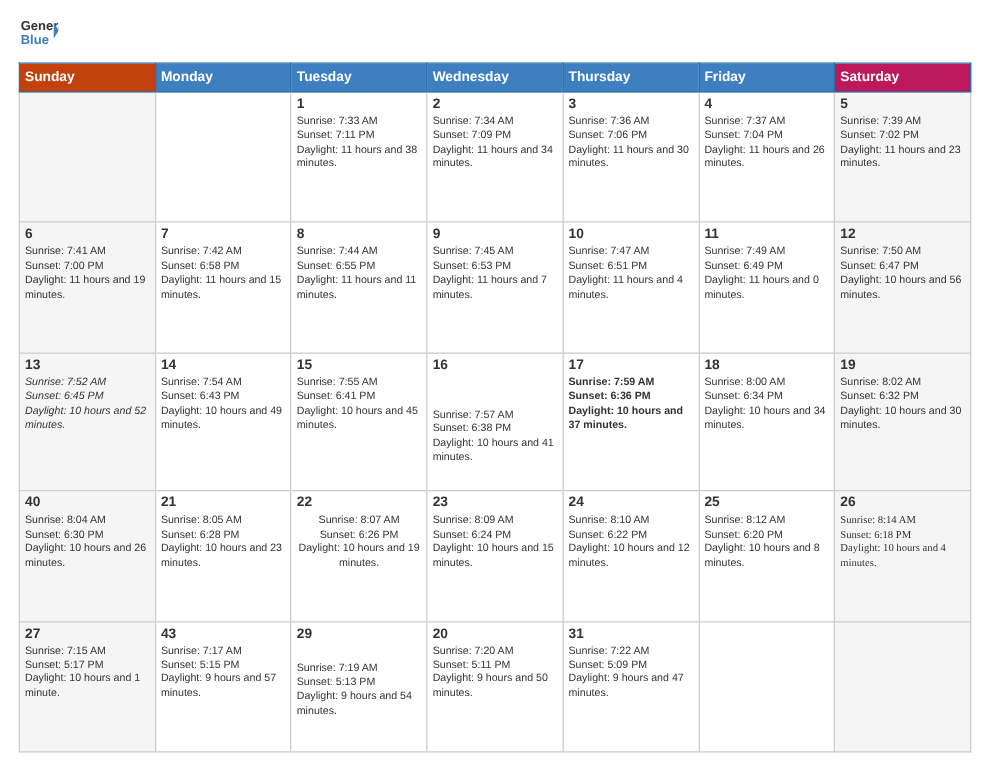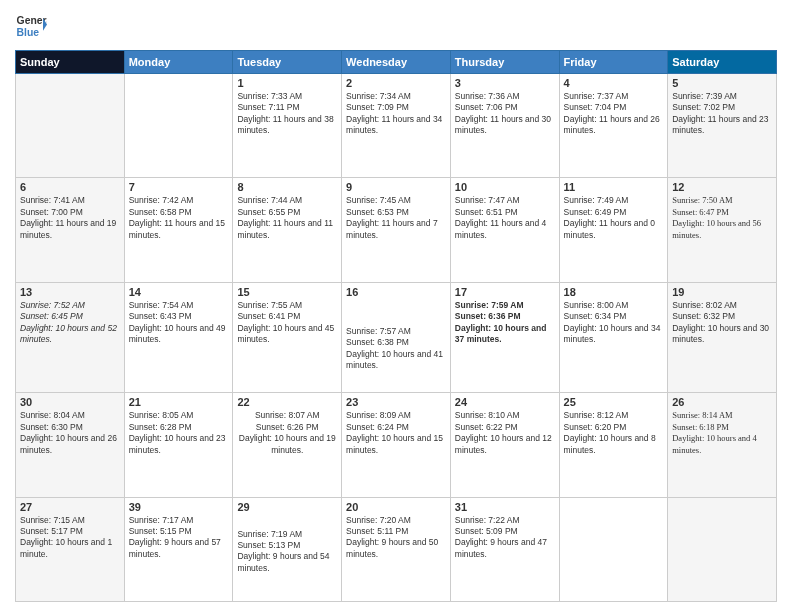--- a/index.html
+++ b/index.html
@@ -64,22 +64,22 @@
       border: 1px solid #ccc;
       vertical-align: top;
       padding: 3px 4px;
       font-size: 9px;
       color: #333;
       background: #fff;
       height: 88px;
     }
     .calendar td:nth-child(1) { background: #f5f5f5; }
     .calendar td:nth-child(7) { background: #f5f5f5; }
-    .calendar th:nth-child(1) { background: #0f172a; }
-    .calendar th:nth-child(7) { background: #0369a1; }
+    .calendar th:nth-child(1) { background: #c2410c; }
+    .calendar th:nth-child(7) { background: #be185d; }
     .day-num {
       font-size: 11px;
       font-weight: bold;
       display: block;
       margin-bottom: 2px;
     }
     .day-info {
       font-size: 8.5px;
       line-height: 1.35;
       color: #333;
@@ -183,21 +183,21 @@
 Daylight: 11 hours and 4 minutes.</div>
           </td>
           <td>
             <span class="day-num">11</span>
             <div class="day-info" style="white-space: pre-line;">Sunrise: 7:49 AM
 Sunset: 6:49 PM
 Daylight: 11 hours and 0 minutes.</div>
           </td>
           <td>
             <span class="day-num">12</span>
-            <div class="day-info" style="white-space: pre-line; font-family: Liberation Serif, serif;">Sunrise: 7:50 AM
+            <div class="day-info" style="white-space: pre-line;">Sunrise: 7:50 AM
 Sunset: 6:47 PM
 Daylight: 10 hours and 56 minutes.</div>
           </td>
         </tr>
         <tr>
           <td>
             <span class="day-num">13</span>
             <div class="day-info" style="white-space: pre-line; font-style: italic;">Sunrise: 7:52 AM
 Sunset: 6:45 PM
 Daylight: 10 hours and 52 minutes.</div>
@@ -234,21 +234,21 @@
           </td>
           <td>
             <span class="day-num">19</span>
             <div class="day-info" style="white-space: pre-line;">Sunrise: 8:02 AM
 Sunset: 6:32 PM
 Daylight: 10 hours and 30 minutes.</div>
           </td>
         </tr>
         <tr>
           <td>
-            <span class="day-num">30</span>
+            <span class="day-num">40</span>
             <div class="day-info" style="white-space: pre-line;">Sunrise: 8:04 AM
 Sunset: 6:30 PM
 Daylight: 10 hours and 26 minutes.</div>
           </td>
           <td>
             <span class="day-num">21</span>
             <div class="day-info" style="white-space: pre-line;">Sunrise: 8:05 AM
 Sunset: 6:28 PM
 Daylight: 10 hours and 23 minutes.</div>
           </td>
@@ -284,21 +284,21 @@
           </td>
         </tr>
         <tr>
           <td>
             <span class="day-num">27</span>
             <div class="day-info" style="white-space: pre-line;">Sunrise: 7:15 AM
 Sunset: 5:17 PM
 Daylight: 10 hours and 1 minute.</div>
           </td>
           <td>
-            <span class="day-num">39</span>
+            <span class="day-num">43</span>
             <div class="day-info" style="white-space: pre-line;">Sunrise: 7:17 AM
 Sunset: 5:15 PM
 Daylight: 9 hours and 57 minutes.</div>
           </td>
           <td>
             <span class="day-num">29</span>
             <div class="day-info" style="white-space: pre-line; margin-top: 16px;">Sunrise: 7:19 AM
 Sunset: 5:13 PM
 Daylight: 9 hours and 54 minutes.</div>
           </td>

